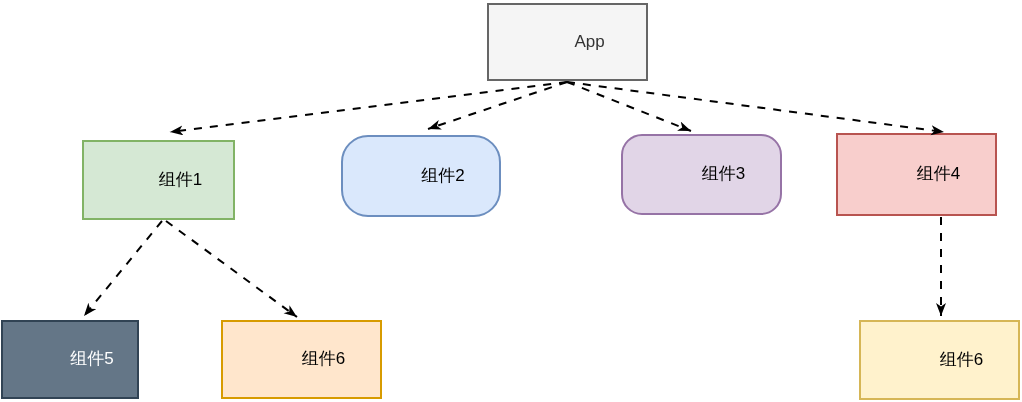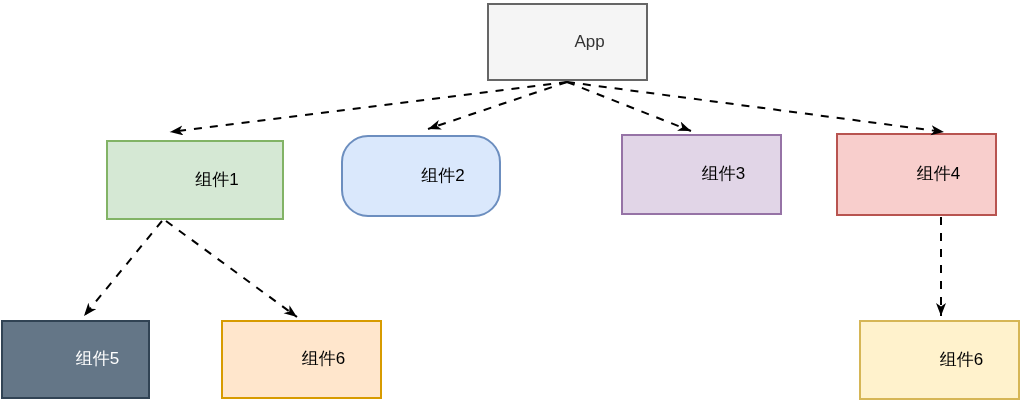--- a/index.html
+++ b/index.html
@@ -57,33 +57,33 @@
       <line x1="567" y1="82" x2="691" y2="131" class="edge-line" stroke="#000000" marker-end="url(#arrowhead)"></line>
       <line x1="567" y1="82" x2="944" y2="132" class="edge-line" stroke="#000000" marker-end="url(#arrowhead)"></line>
       <line x1="162" y1="221" x2="84" y2="316" class="edge-line" stroke="#000000" marker-end="url(#arrowhead)"></line>
       <line x1="166" y1="221" x2="297" y2="317" class="edge-line" stroke="#000000" marker-end="url(#arrowhead)"></line>
       <line x1="941" y1="217" x2="941" y2="316" class="edge-line" stroke="#000000" marker-end="url(#arrowhead)"></line>
     </svg>
 
   <div class="node" style="left: 487px; top: 3px; width: 161px; height: 78px; background: rgb(245, 245, 245); border-color: rgb(102, 102, 102); color: rgb(51, 51, 51);">
     <span class="node-label">App</span>
   </div>
-  <div class="node" style="left: 82px; top: 140px; width: 178px; height: 80px; background: rgb(213, 232, 212); border-color: rgb(130, 179, 102); color: rgb(0, 0, 0); margin-left: 24px;">
+  <div class="node" style="left: 82px; top: 140px; width: 153px; height: 80px; background: rgb(213, 232, 212); border-color: rgb(130, 179, 102); color: rgb(0, 0, 0);">
     <span class="node-label">组件1</span>
   </div>
   <div class="node" style="left: 341px; top: 135px; width: 160px; height: 82px; background: rgb(218, 232, 252); border-color: rgb(108, 142, 191); color: rgb(0, 0, 0); border-radius: 27px;">
     <span class="node-label">组件2</span>
   </div>
-  <div class="node" style="left: 621px; top: 134px; width: 161px; height: 81px; background: rgb(225, 213, 231); border-color: rgb(150, 115, 166); color: rgb(0, 0, 0);">
+  <div class="node" style="left: 621px; top: 134px; width: 161px; height: 81px; background: rgb(225, 213, 231); border-color: rgb(150, 115, 166); color: rgb(0, 0, 0); border-radius: 21px;">
     <span class="node-label">组件3</span>
   </div>
   <div class="node" style="left: 836px; top: 133px; width: 161px; height: 83px; background: rgb(248, 206, 204); border-color: rgb(184, 84, 80); color: rgb(0, 0, 0);">
     <span class="node-label">组件4</span>
   </div>
-  <div class="node" style="left: 1px; top: 320px; width: 149px; height: 79px; background: rgb(100, 118, 135); border-color: rgb(49, 67, 84); color: rgb(255, 255, 255);">
+  <div class="node" style="left: 1px; top: 320px; width: 138px; height: 79px; background: rgb(100, 118, 135); border-color: rgb(49, 67, 84); color: rgb(255, 255, 255);">
     <span class="node-label">组件5</span>
   </div>
   <div class="node" style="left: 221px; top: 320px; width: 161px; height: 79px; background: rgb(255, 230, 204); border-color: rgb(215, 155, 0); color: rgb(0, 0, 0);">
     <span class="node-label">组件6</span>
   </div>
   <div class="node" style="left: 859px; top: 320px; width: 161px; height: 80px; background: rgb(255, 242, 204); border-color: rgb(214, 182, 86); color: rgb(0, 0, 0);">
     <span class="node-label">组件6</span>
   </div>
 
 </div>

